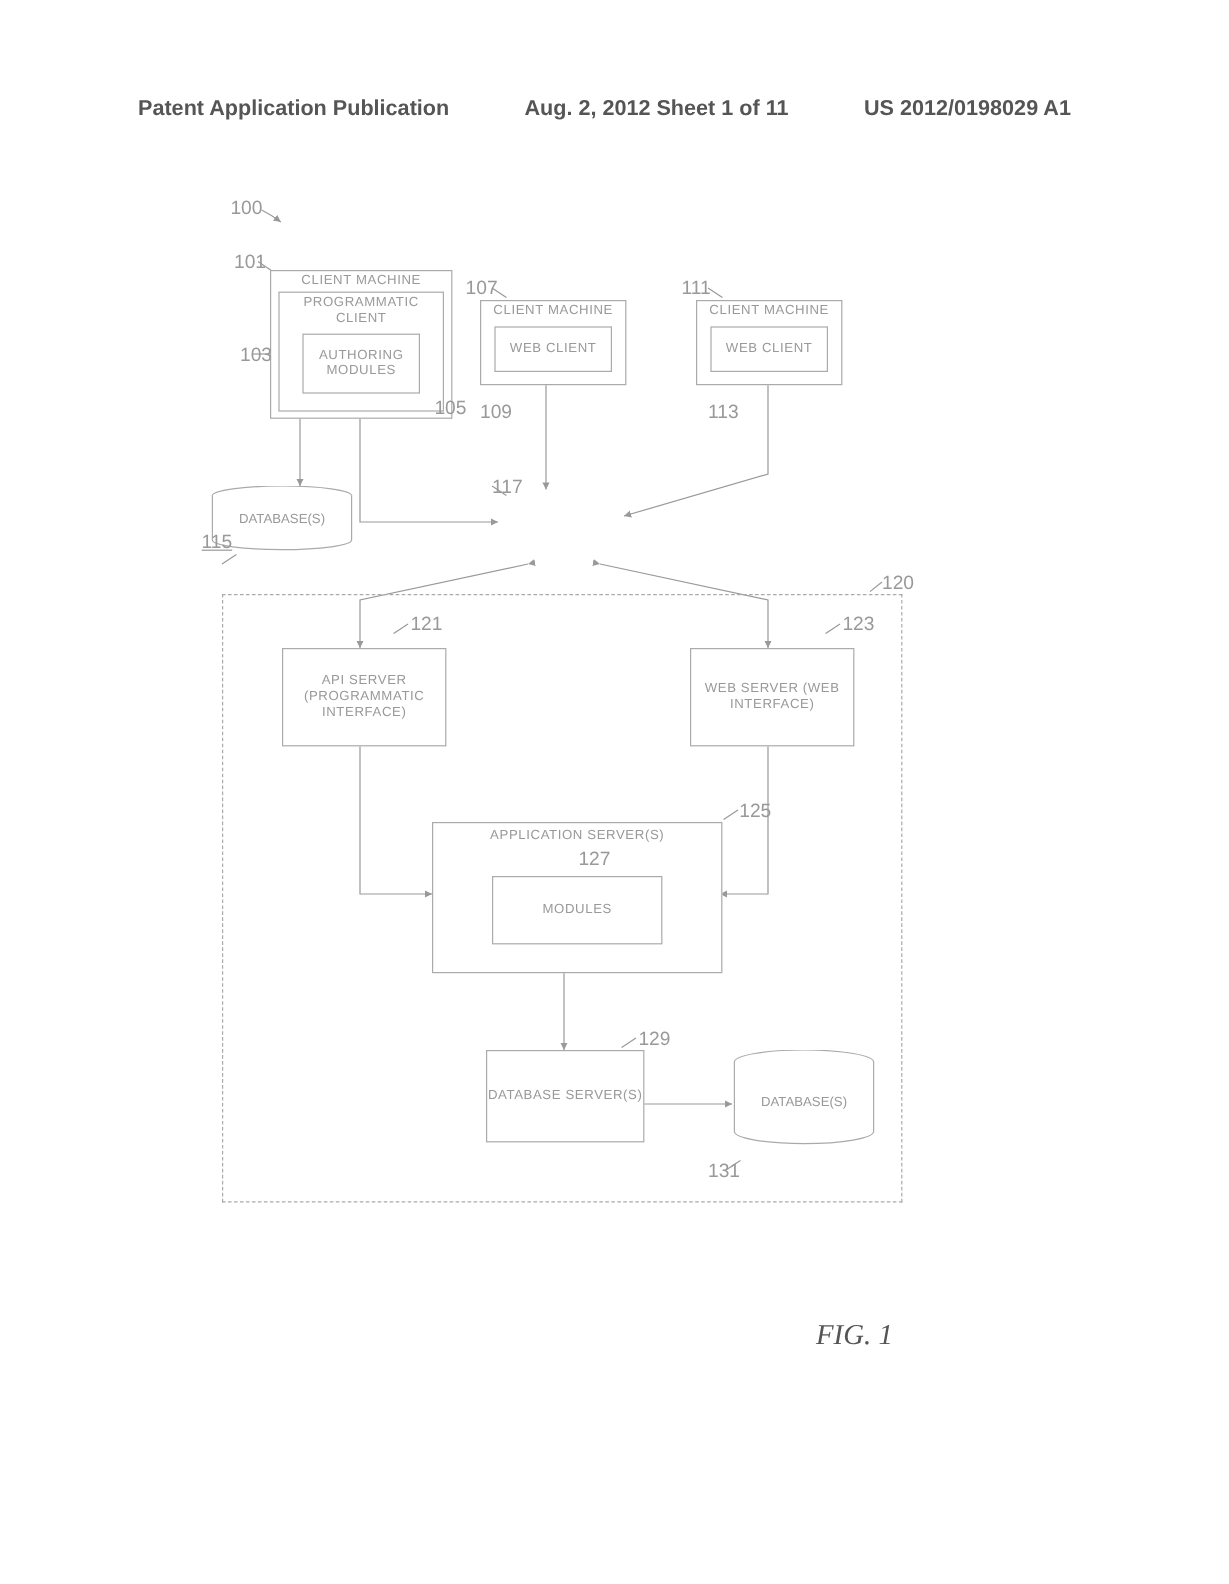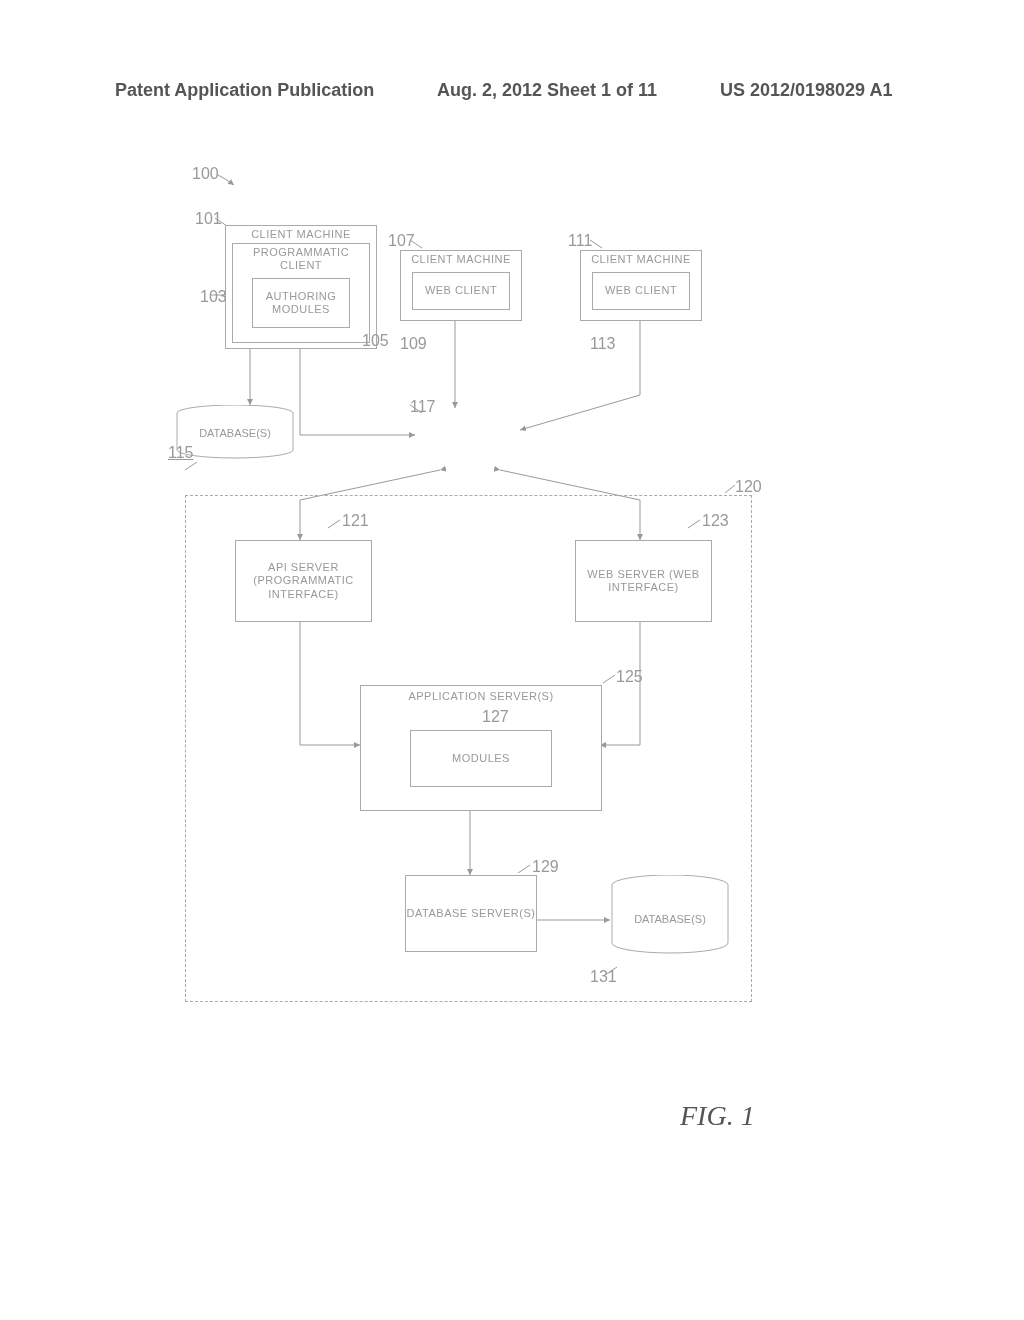--- a/index.html
+++ b/index.html
@@ -42,21 +42,21 @@
     color: #999;
   }
   .cylinder {
     position: absolute;
   }
   .cylinder svg { width:100%; height:100%; display:block; }
   .figcap {
     position: absolute;
     font-family: "Times New Roman", serif;
     font-style: italic;
-    font-size: 28px;
+    font-size: 24px;
     color: #555;
   }
   svg.arrows {
     position: absolute;
     left: 0; top: 0;
     width: 1024px;
     height: 1320px;
     pointer-events: none;
   }
 </style>

